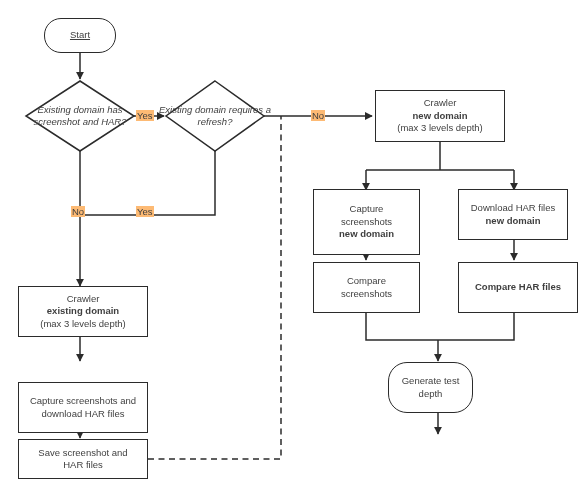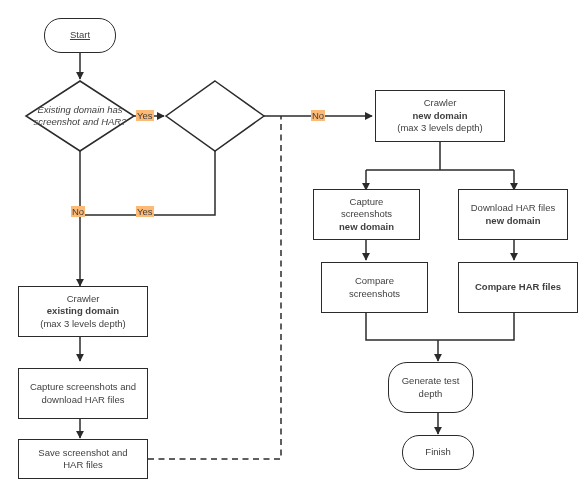--- a/index.html
+++ b/index.html
@@ -138,73 +138,77 @@
 
 
   <div class="diamond" style="left:18px; top:82px; width:124px; height:68px;">
     <div class="dlabel">
       <span class="ln">Existing domain</span>
       <span class="ln">has screenshot</span>
       <span class="ln">and HAR?</span>
     </div>
   </div>
 
+  <div class="diamond" style="left:153px; top:82px; width:124px; height:68px;">
+    <div class="dlabel">
+      <span class="ln">Existing domain</span>
+      <span class="ln">requires a</span>
+      <span class="ln">refresh?</span>
+    </div>
+  </div>
 
   <div class="edge-label" style="left:136px; top:110px;">Yes</div>
 
   <div class="edge-label" style="left:71px; top:206px;">No</div>
 
   <div class="edge-label" style="left:136px; top:206px;">Yes</div>
 
   <div class="edge-label" style="left:311px; top:110px;">No</div>
 
   <div class="node process" style="left:18px; top:286px; width:130px; height:51px;">
     <span class="ln">Crawler</span>
     <span class="ln b">existing domain</span>
     <span class="ln">(max 3 levels depth)</span>
   </div>
 
-  <div class="node process" style="left:18px; top:368px; width:130px; height:51px;">
+  <div class="node process" style="left:18px; top:382px; width:130px; height:51px;">
     <span class="ln">Capture screenshots and</span>
     <span class="ln">download HAR files</span>
   </div>
 
   <div class="node process" style="left:18px; top:439px; width:130px; height:40px;">
     <span class="ln">Save screenshot and</span>
     <span class="ln">HAR files</span>
   </div>
 
   <div class="node process" style="left:375px; top:90px; width:130px; height:52px;">
     <span class="ln">Crawler</span>
     <span class="ln b">new domain</span>
     <span class="ln">(max 3 levels depth)</span>
   </div>
 
-  <div class="node process" style="left:313px; top:189px; width:107px; height:51px;">
+  <div class="node process" style="left:313px; top:189px; width:107px; height:66px;">
     <span class="ln">Capture</span>
     <span class="ln">screenshots</span>
     <span class="ln b">new domain</span>
   </div>
 
   <div class="node process" style="left:458px; top:189px; width:110px; height:51px;">
     <span class="ln">Download HAR files</span>
     <span class="ln b">new domain</span>
   </div>
 
-  <div class="node process" style="left:313px; top:262px; width:107px; height:51px;margin-left:8px;">
+  <div class="node process" style="left:313px; top:262px; width:107px; height:51px;">
     <span class="ln">Compare</span>
     <span class="ln">screenshots</span>
   </div>
 
   <div class="node process" style="left:458px; top:262px; width:120px; height:51px;font-weight:bold;">
     <span class="ln">Compare HAR files</span>
   </div>
 
   <div class="node process" style="left:388px; top:362px; width:85px; height:51px;border-radius:19px;">
     <span class="ln">Generate test</span>
     <span class="ln">depth</span>
   </div>
 
-  <div class="node terminal" style="left:402px; top:435px; width:72px; height:35px;">
-    <span class="ln">Finish</span>
-  </div>
 
 </div>
 
 </body></html>

